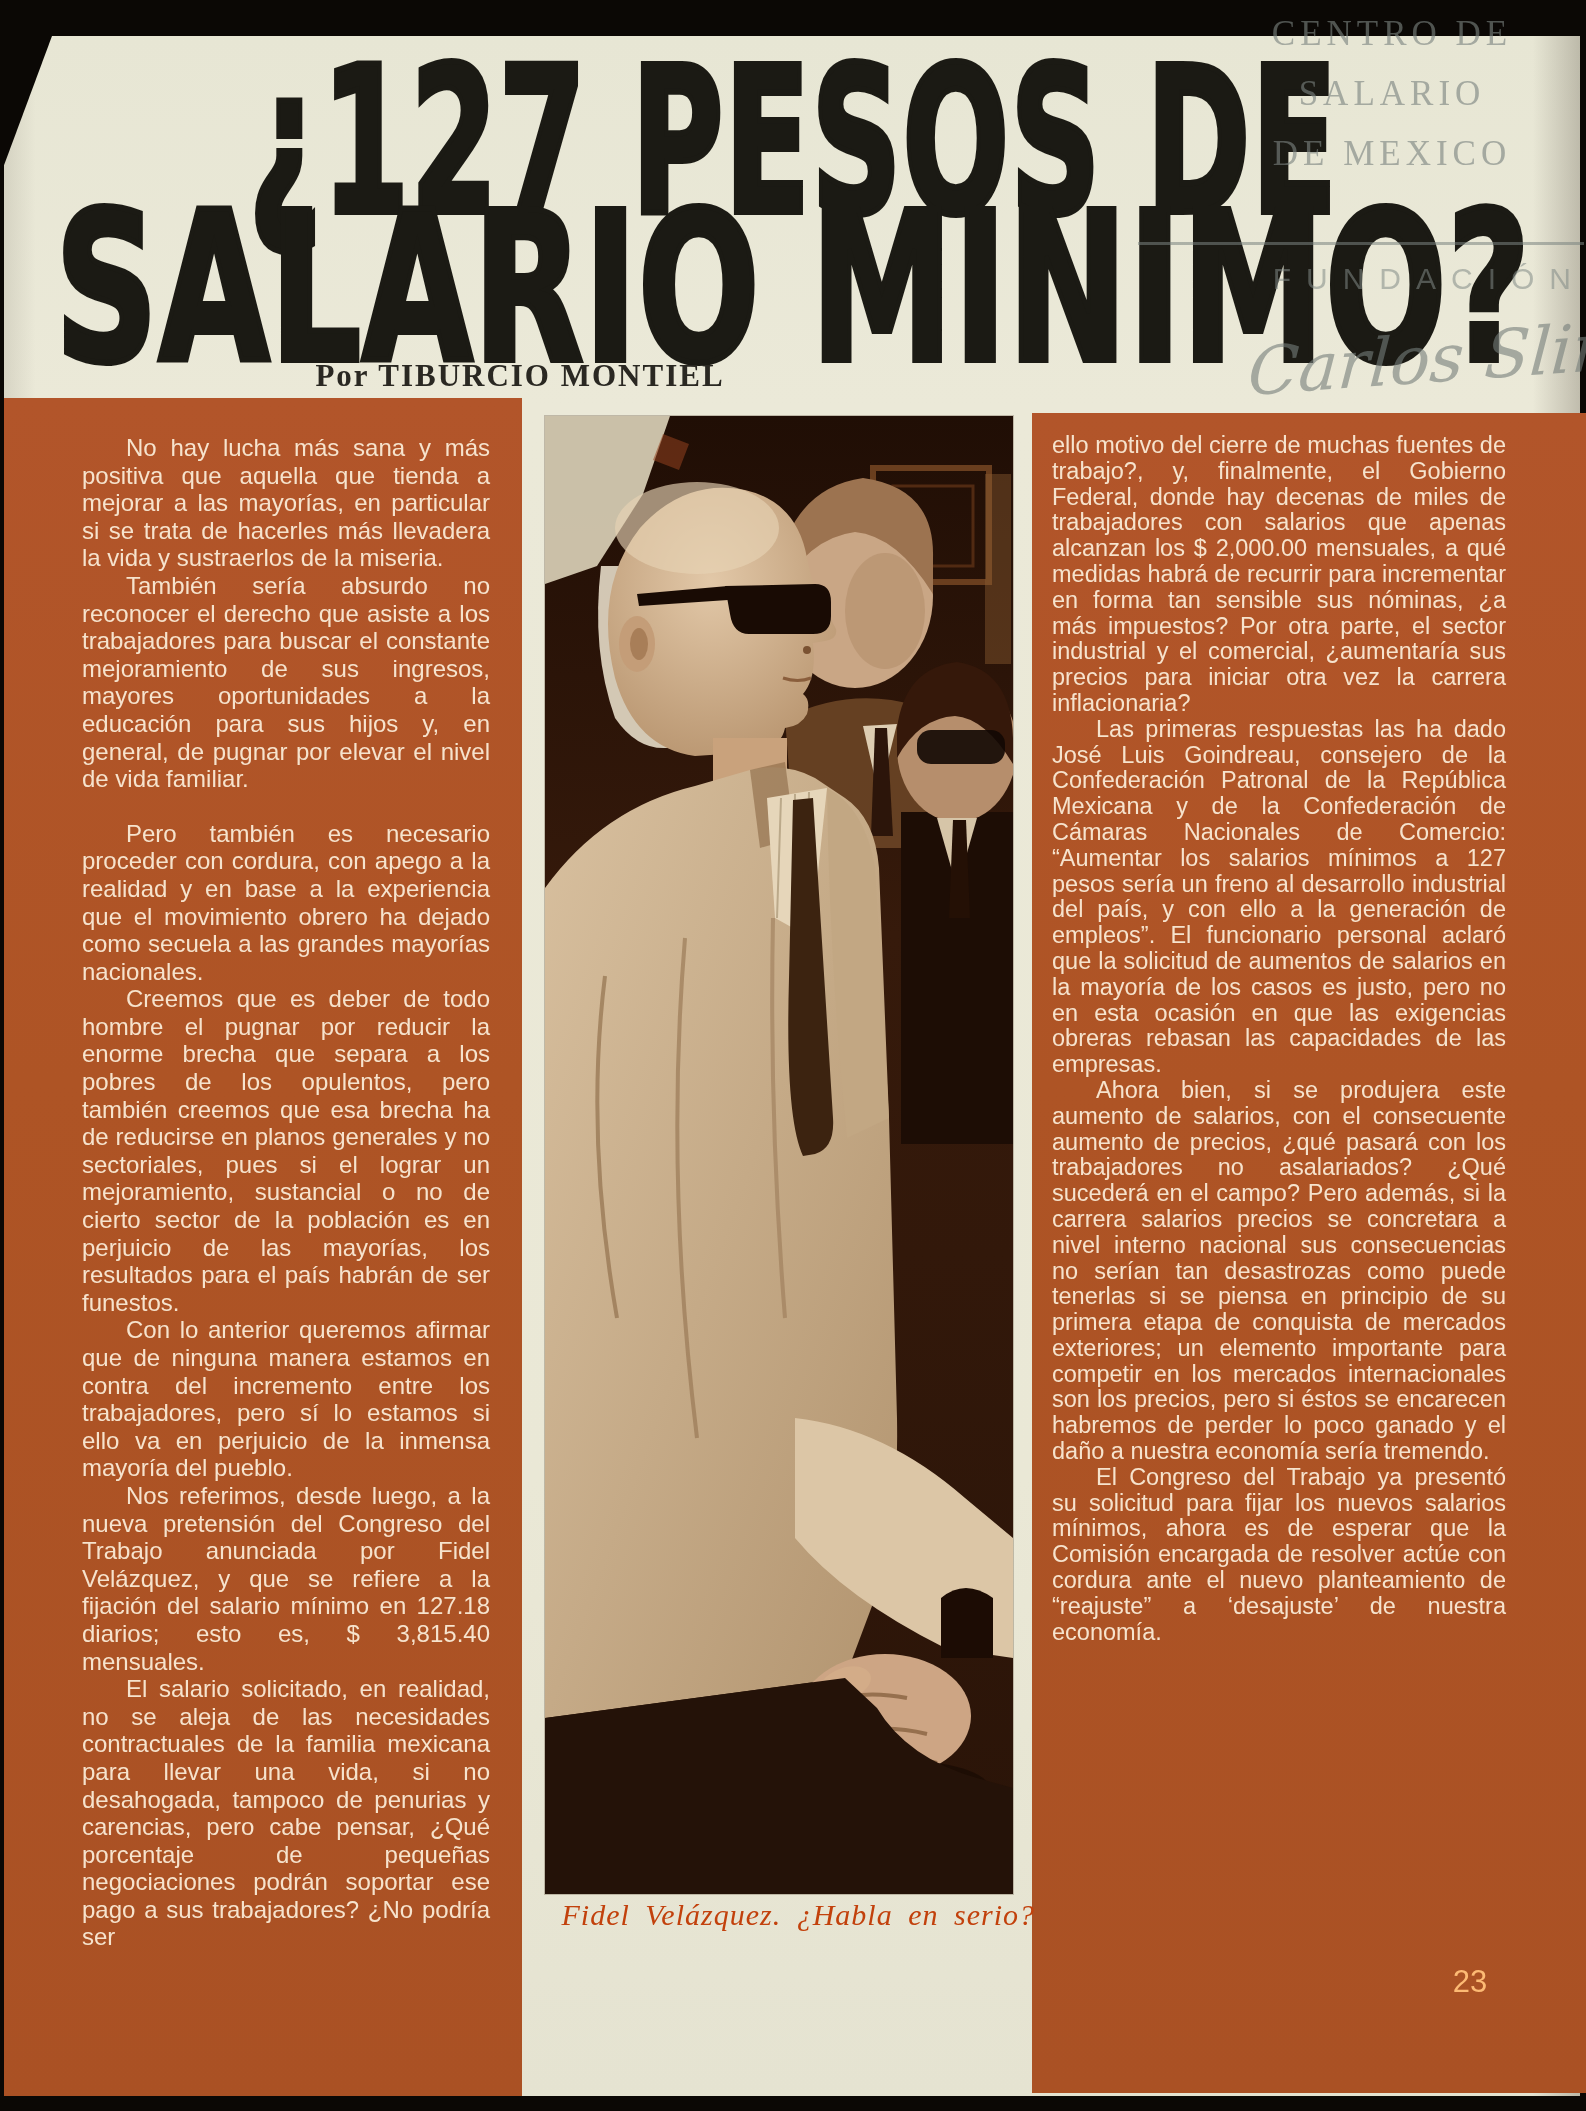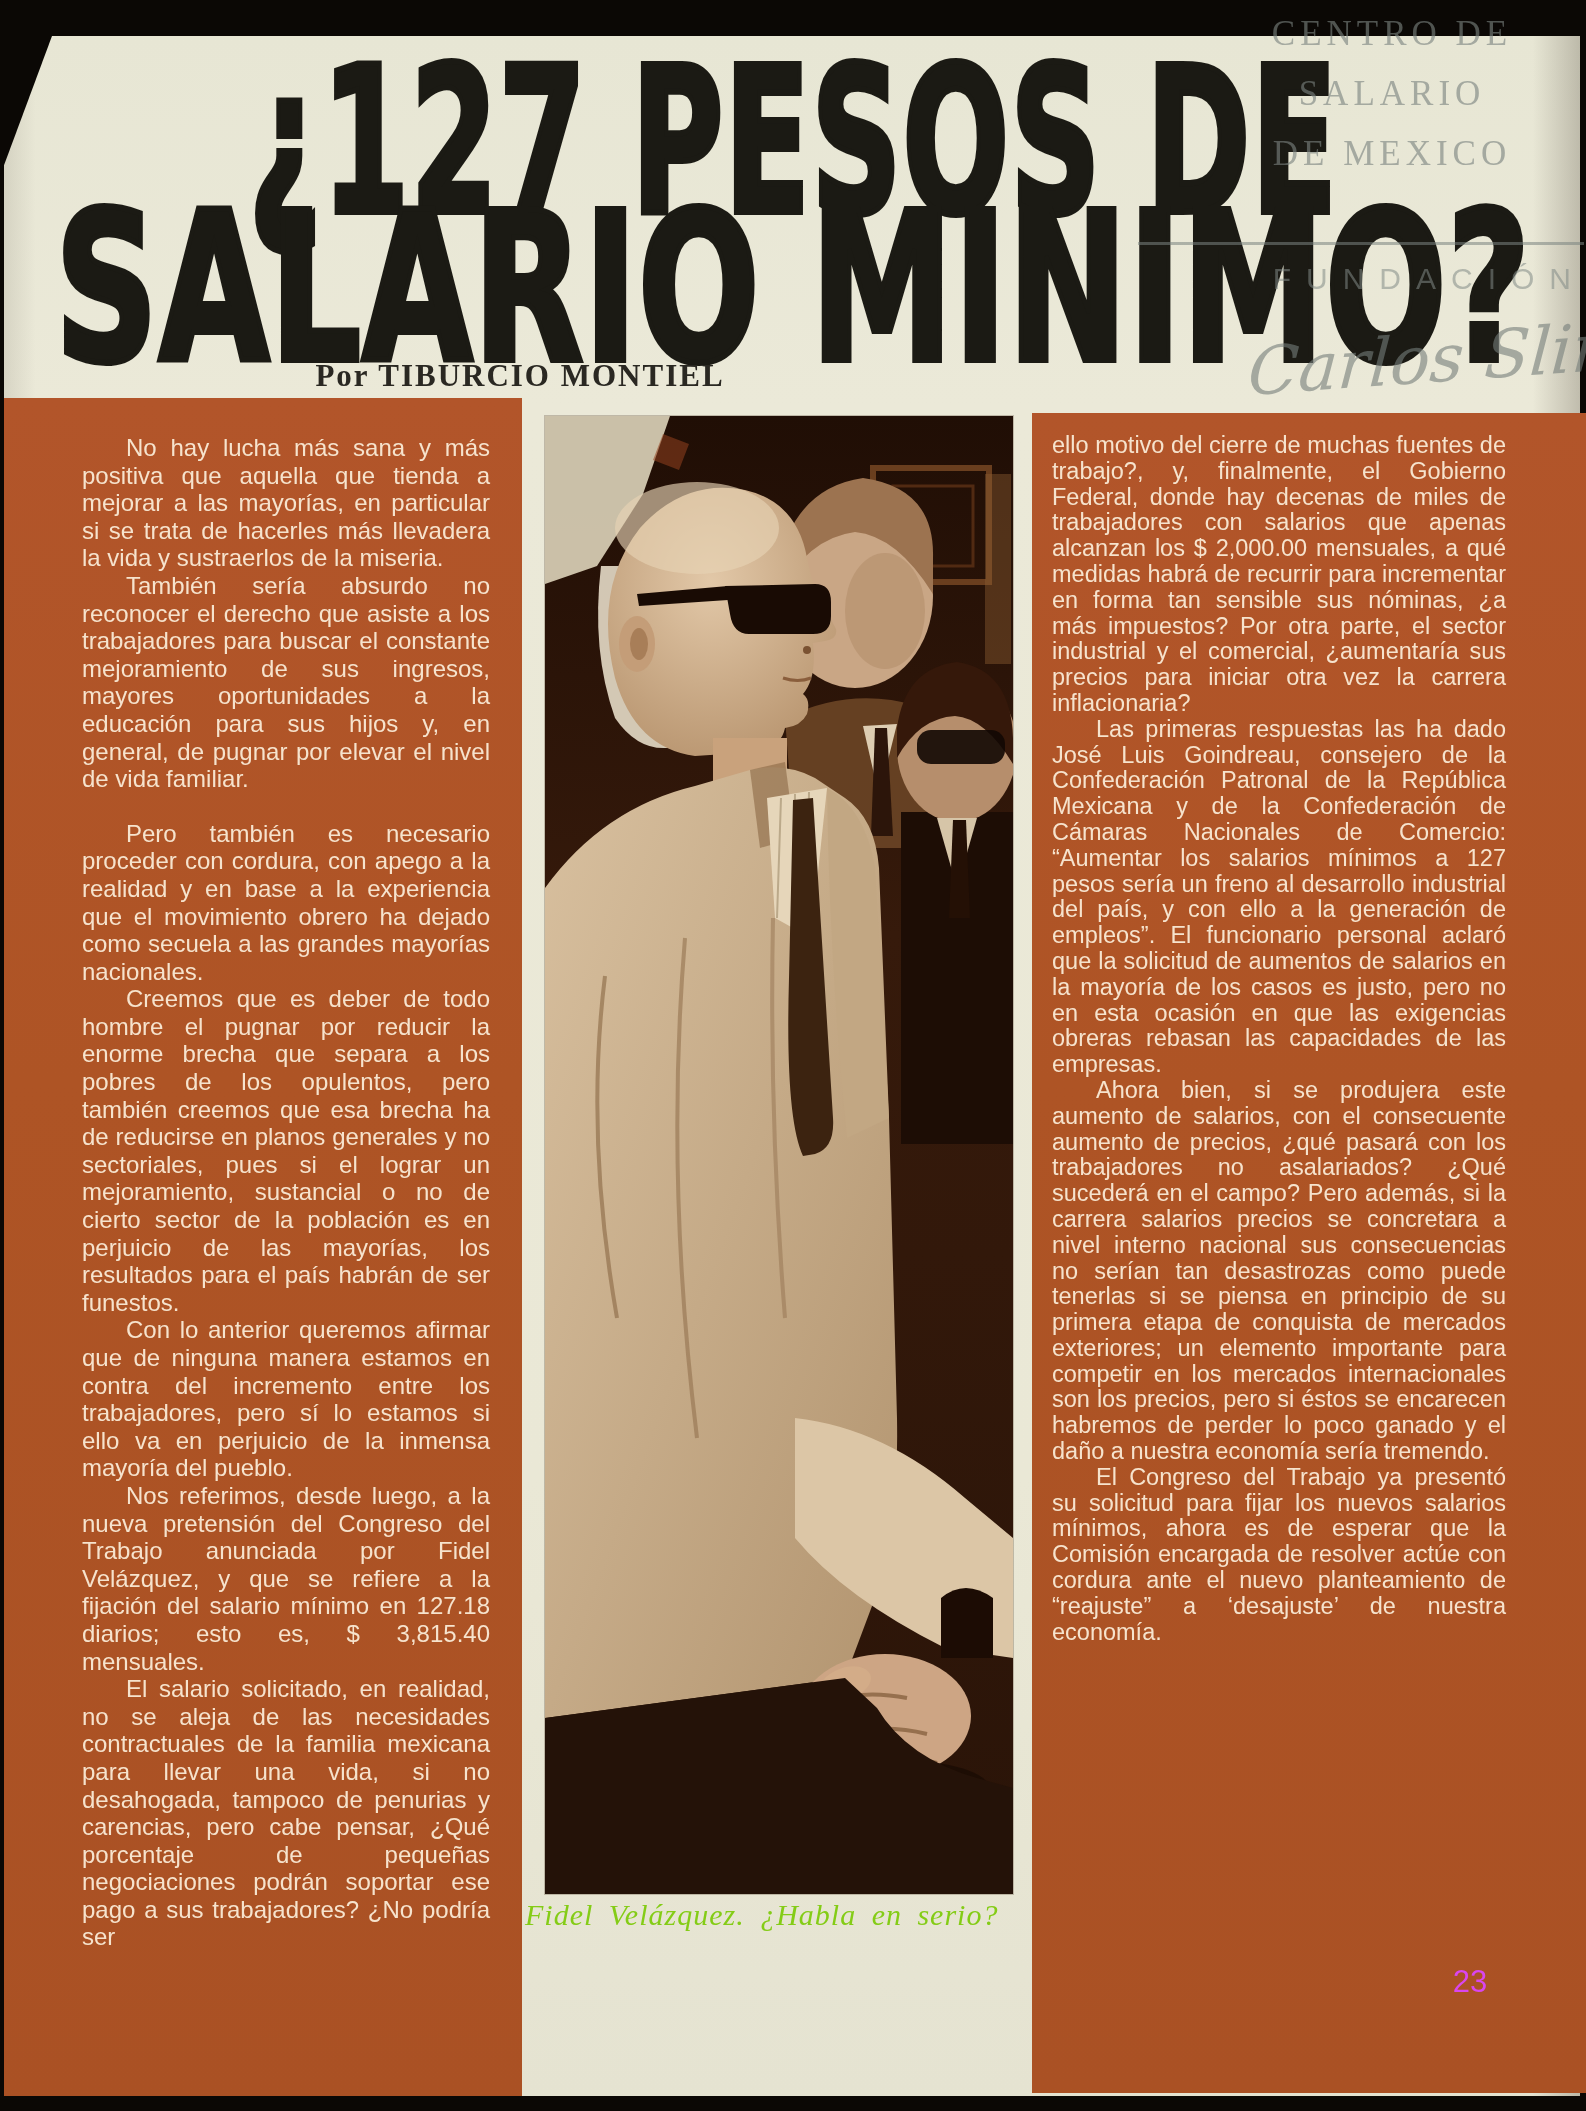--- a/index.html
+++ b/index.html
@@ -29,25 +29,25 @@
   .coltext{color:#f6e3cd;text-align:justify;}
   #left-col{position:absolute;left:78px;top:36px;width:408px;font-size:24px;line-height:27.6px;}
   #right-col{position:absolute;left:20px;top:20px;width:454px;font-size:23.5px;line-height:25.8px;}
   .coltext p{margin:0;text-indent:44px;}
   .coltext p.flush{text-indent:0;}
   .coltext p.gap{margin-top:27px;}
   
   #photo{position:absolute;left:545px;top:416px;width:468px;height:1478px;z-index:2;
         box-shadow:0 0 0 1px rgba(60,40,20,.25);}
   #photo svg{display:block;width:100%;height:100%;}
-  #caption{position:absolute;left:525px;top:1898px;width:510px;text-align:left;z-index:2;
+  #caption{position:absolute;left:525px;top:1898px;width:510px;text-align:right;z-index:2;
         font-family:"Liberation Serif",serif;font-style:italic;font-size:30px;letter-spacing:1px;
-        word-spacing:7px;color:#84cc16;}
+        word-spacing:7px;color:#c2410c;}
   #page-number{position:absolute;left:1430px;top:1964px;width:80px;text-align:center;z-index:3;
-        color:#d946ef;font-size:31px;}
+        color:#fdba74;font-size:31px;}
   
   .wm{color:rgba(122,131,127,.62);z-index:6;font-family:"Liberation Serif",serif;}
   #wm-lines{position:absolute;right:18px;top:4px;width:352px;text-align:center;
         font-size:35px;line-height:60px;letter-spacing:5px;}
   #wm-rule{position:absolute;left:1138px;top:242px;width:446px;height:3px;
         background:rgba(122,131,127,.55);z-index:6;}
   #wm-foundation{position:absolute;left:1150px;top:262px;width:436px;text-align:right;
         font-family:"Liberation Sans",sans-serif;font-size:30px;letter-spacing:15px;
         color:rgba(130,139,135,.55);z-index:6;}
   #wm-signature{position:absolute;left:1248px;top:322px;width:336px;z-index:6;

